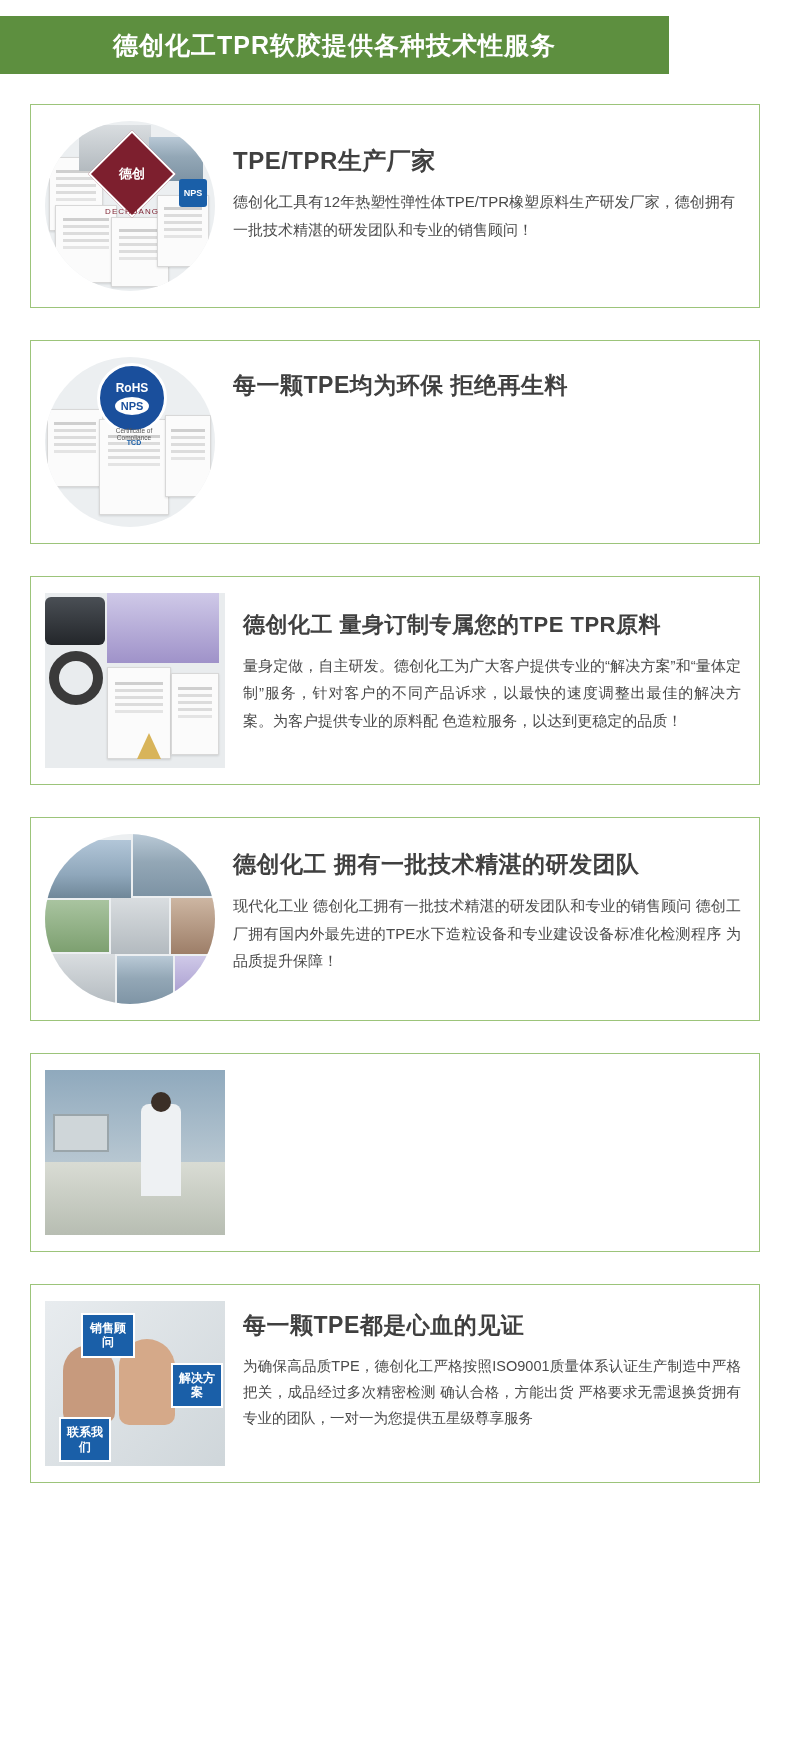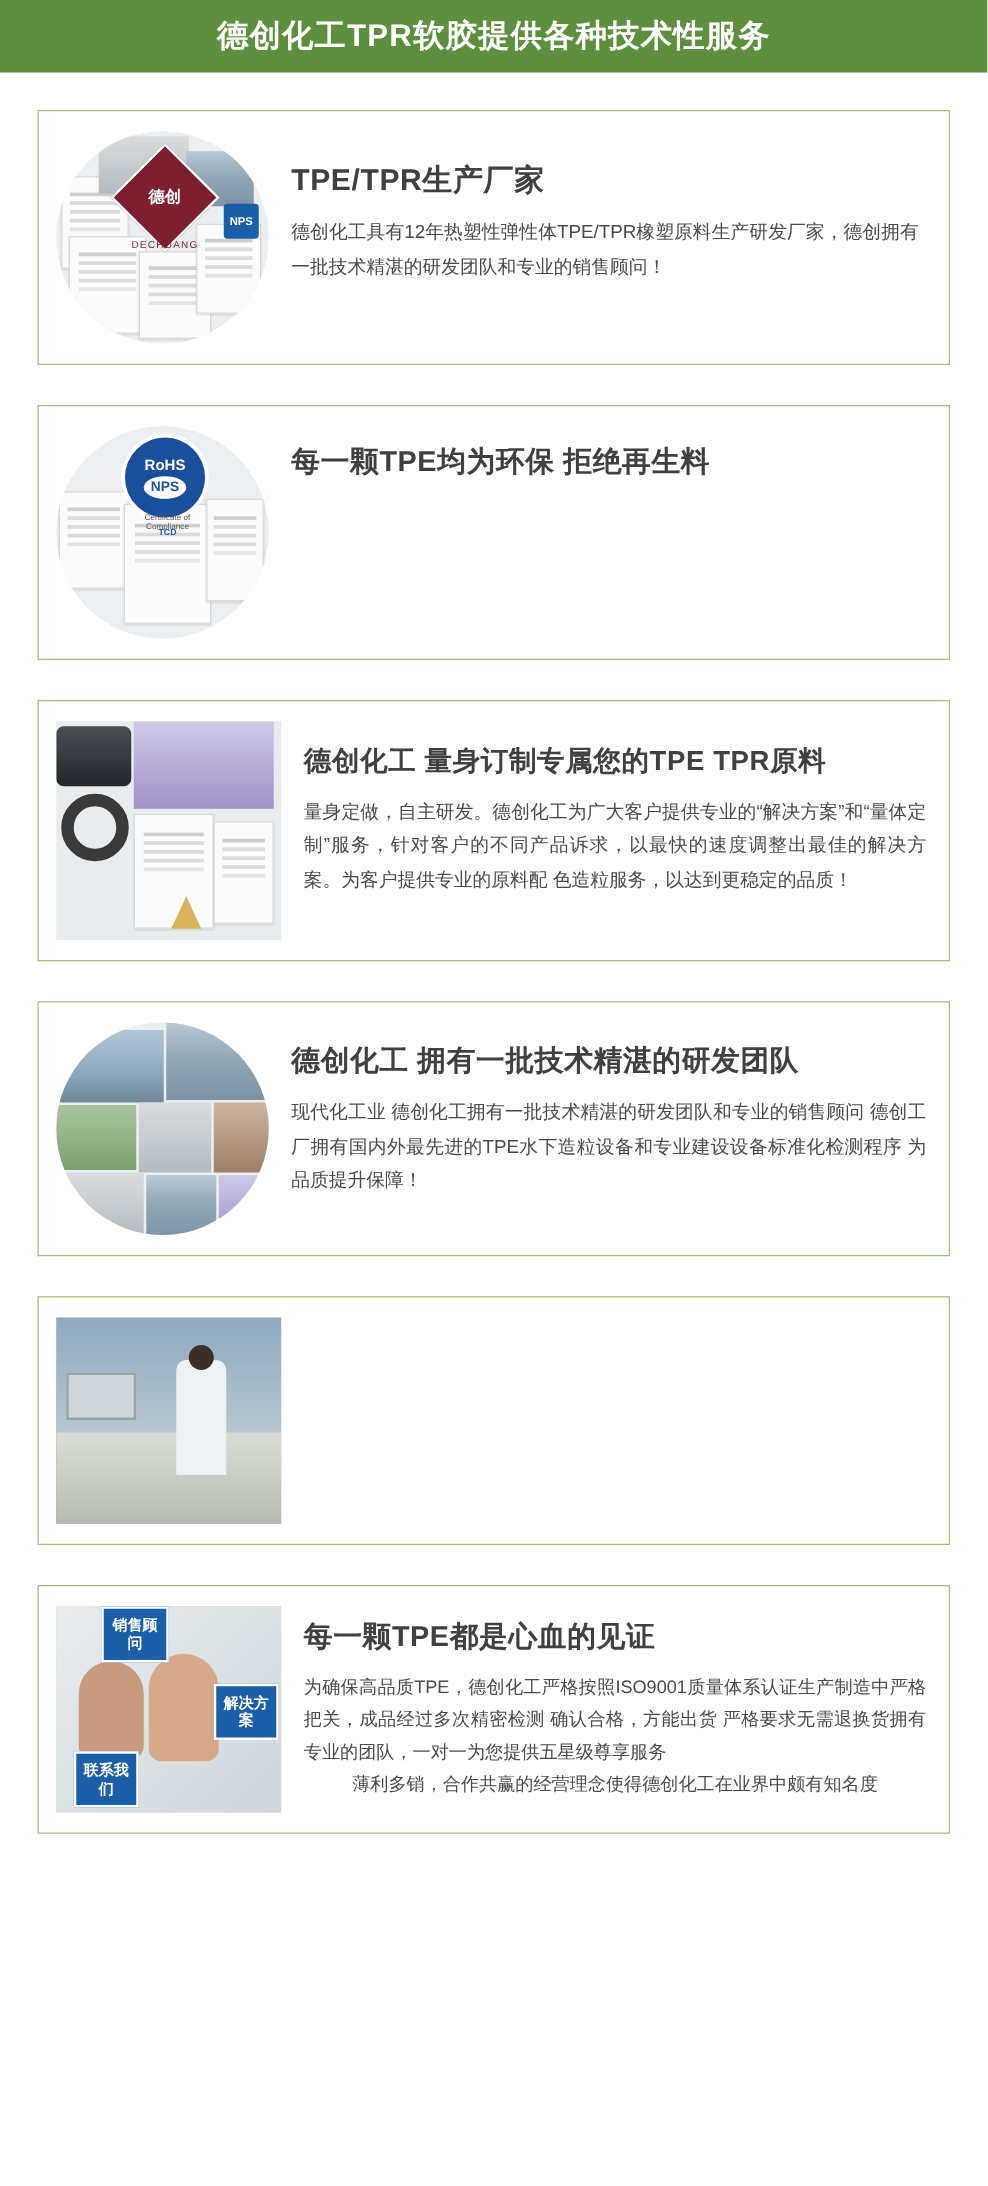--- a/index.html
+++ b/index.html
@@ -10,26 +10,27 @@
     background: #ffffff;
   }
   body {
     width: 790px;
     font-family: "Liberation Sans", "DejaVu Sans", sans-serif;
     color: #333333;
   }
 
   
   .header-banner {
-    width: 790px;
+    width: 669px;
     height: 58px;
     background: #5d8f3f;
     display: flex;
     align-items: center;
     justify-content: center;
+    margin-top: 16px;
   }
   .header-title {
     color: #ffffff;
     font-size: 25px;
     font-weight: bold;
     letter-spacing: 1px;
     line-height: 1;
   }
 
   
@@ -286,27 +287,26 @@
       </div>
     </div>
   </section>
 
   <section class="card c6">
     <div class="media photo">
       <div class="collage">
         <div style="position:absolute; inset:0; background:linear-gradient(135deg,#e8ecef 0%, #cfd6da 100%);"></div>
         <div style="position:absolute; left:18px; top:44px; width:52px; height:78px; border-radius:26px 26px 10px 10px; background:#c79a7d;"></div>
         <div style="position:absolute; left:74px; top:38px; width:56px; height:86px; border-radius:28px 28px 10px 10px; background:#d5a989;"></div>
-        <div class="tag-box" style="left:36px; top:0; width:54px;">销售顾问</div>
+        <div class="tag-box" style="left:36px; top:12px; width:54px;">销售顾问</div>
         <div class="tag-box" style="right:2px; top:62px; width:52px;">解决方案</div>
         <div class="tag-box" style="left:14px; bottom:4px; width:52px;">联系我们</div>
       </div>
     </div>
     <div class="text-col">
       <h2 class="card-title">每一颗TPE都是心血的见证</h2>
       <div class="card-body">
         <p>为确保高品质TPE，德创化工严格按照ISO9001质量体系认证生产制造中严格把关，成品经过多次精密检测 确认合格，方能出货 严格要求无需退换货拥有专业的团队，一对一为您提供五星级尊享服务</p>
-        <p class="centered">薄利多销，合作共赢的经营理念使得德创化工在业界中颇有知名度</p>
       </div>
     </div>
   </section>
 
 </div>
 
 </body></html>

